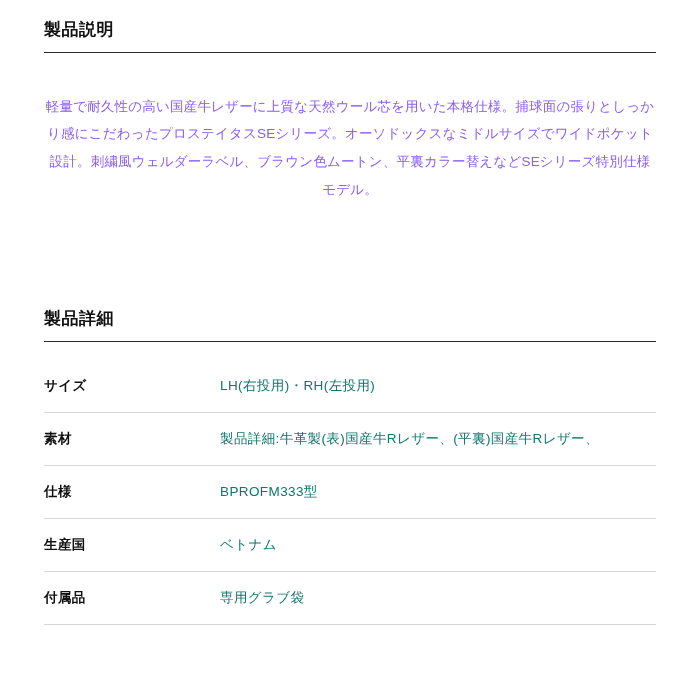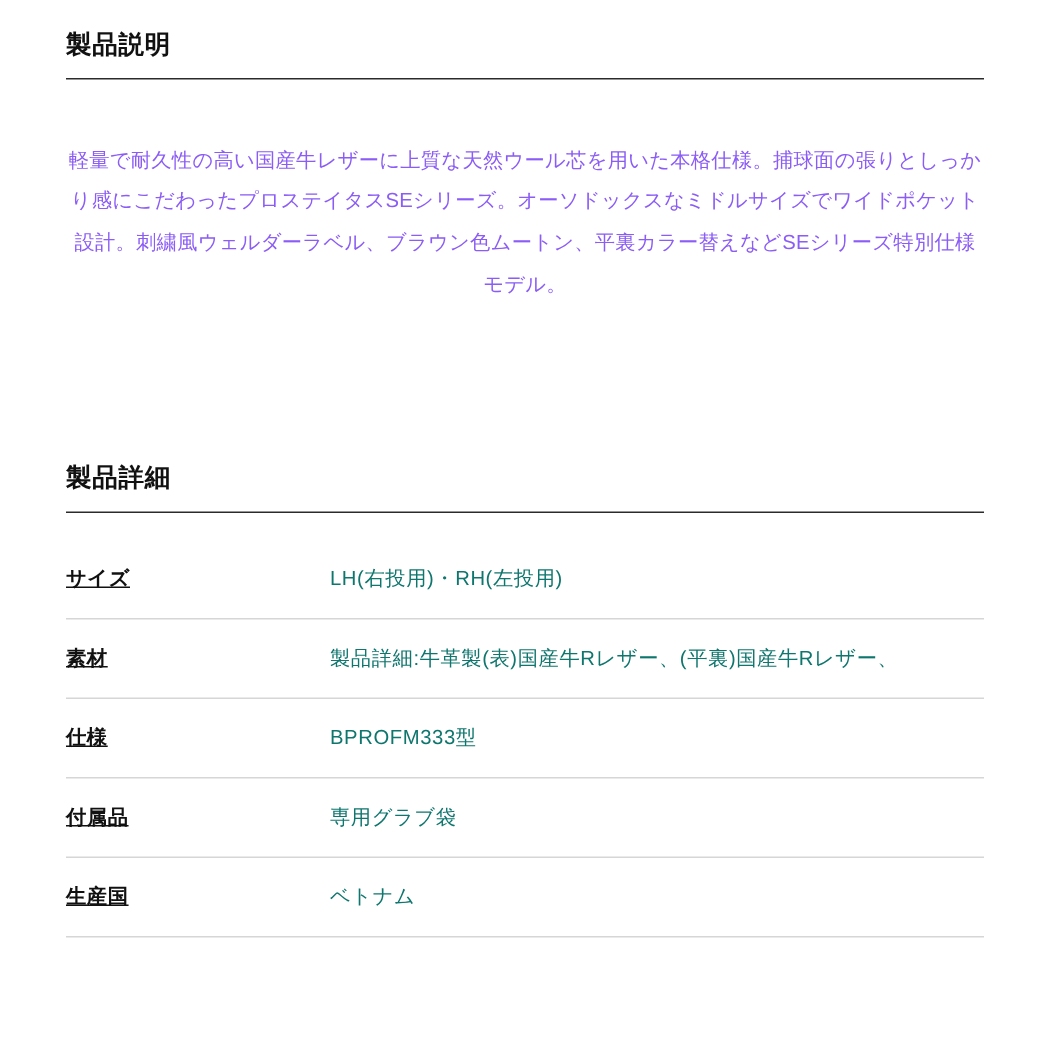--- a/index.html
+++ b/index.html
@@ -76,21 +76,20 @@
     vertical-align: middle;
     padding: 17px 0;
     font-size: 13.5px;
     font-weight: normal;
     letter-spacing: 0.4px;
   }
   table.spec-table th {
     width: 176px;
     font-weight: bold;
     color: #111111;
-    text-decoration: underline;
   }
   table.spec-table td {
     color: #0f766e;
     white-space: nowrap;
     overflow: hidden;
   }
   .row-tall th, .row-tall td {
     padding: 26px 0;
   }
 </style>
@@ -121,24 +120,24 @@
         </tr>
         <tr class="row-tall">
           <th>素材</th>
           <td>製品詳細:牛革製(表)国産牛Rレザー、(平裏)国産牛Rレザー、</td>
         </tr>
         <tr>
           <th>仕様</th>
           <td>BPROFM333型</td>
         </tr>
         <tr>
+          <th>生産国</th>
+          <td>ベトナム</td>
+        </tr>
+        <tr>
           <th>付属品</th>
           <td>専用グラブ袋</td>
-        </tr>
-        <tr>
-          <th>生産国</th>
-          <td>ベトナム</td>
         </tr>
       </tbody>
     </table>
   </section>
 
 </div>
 
 </body></html>

